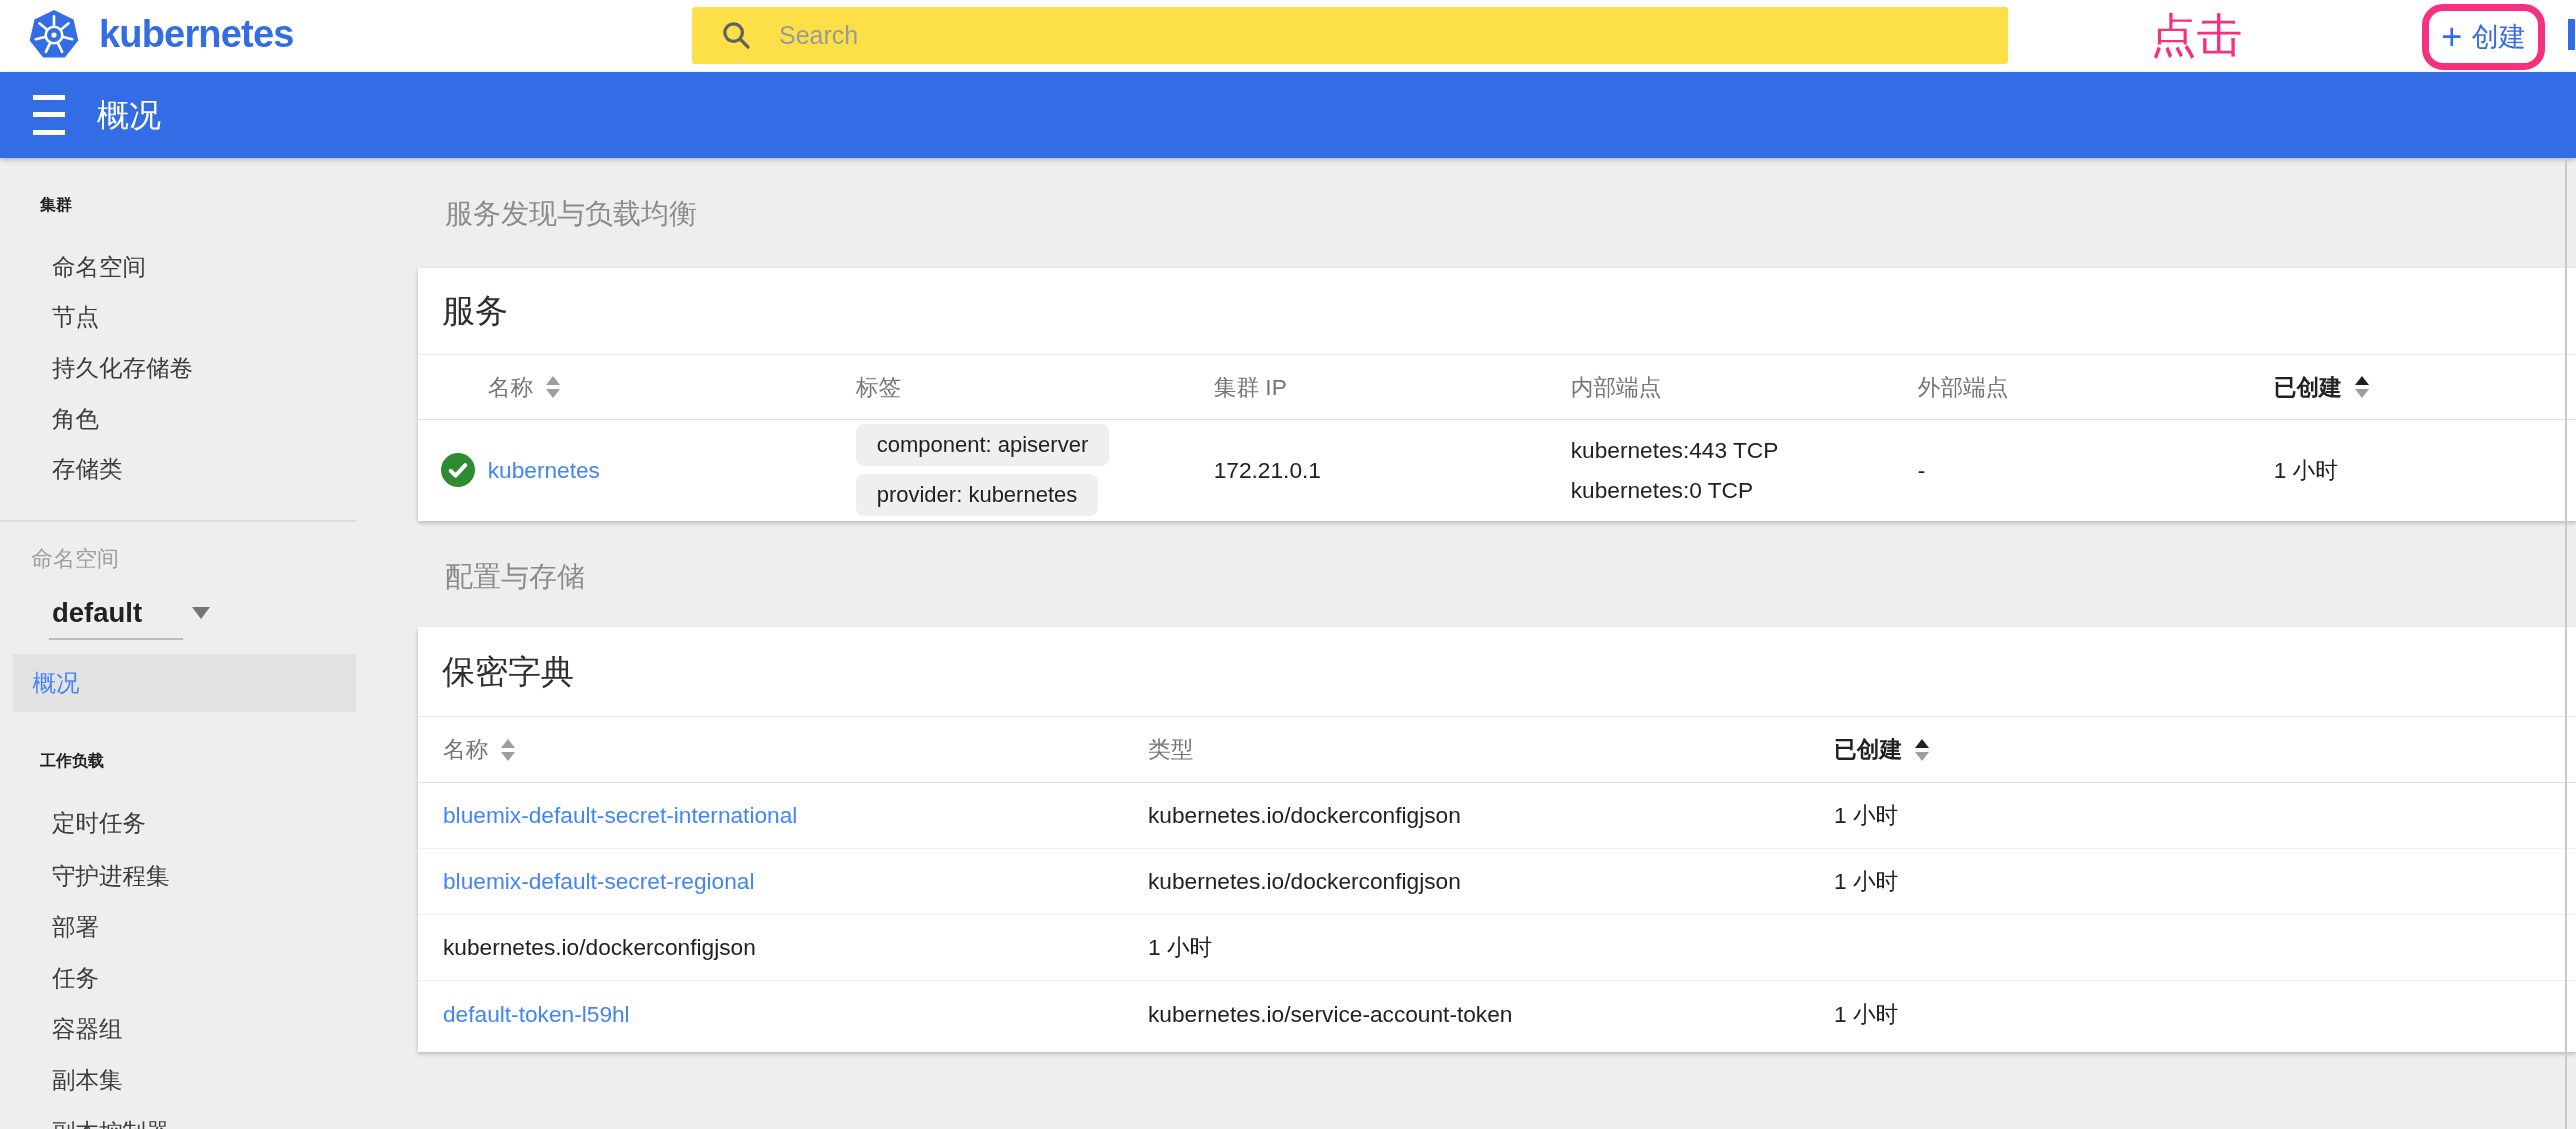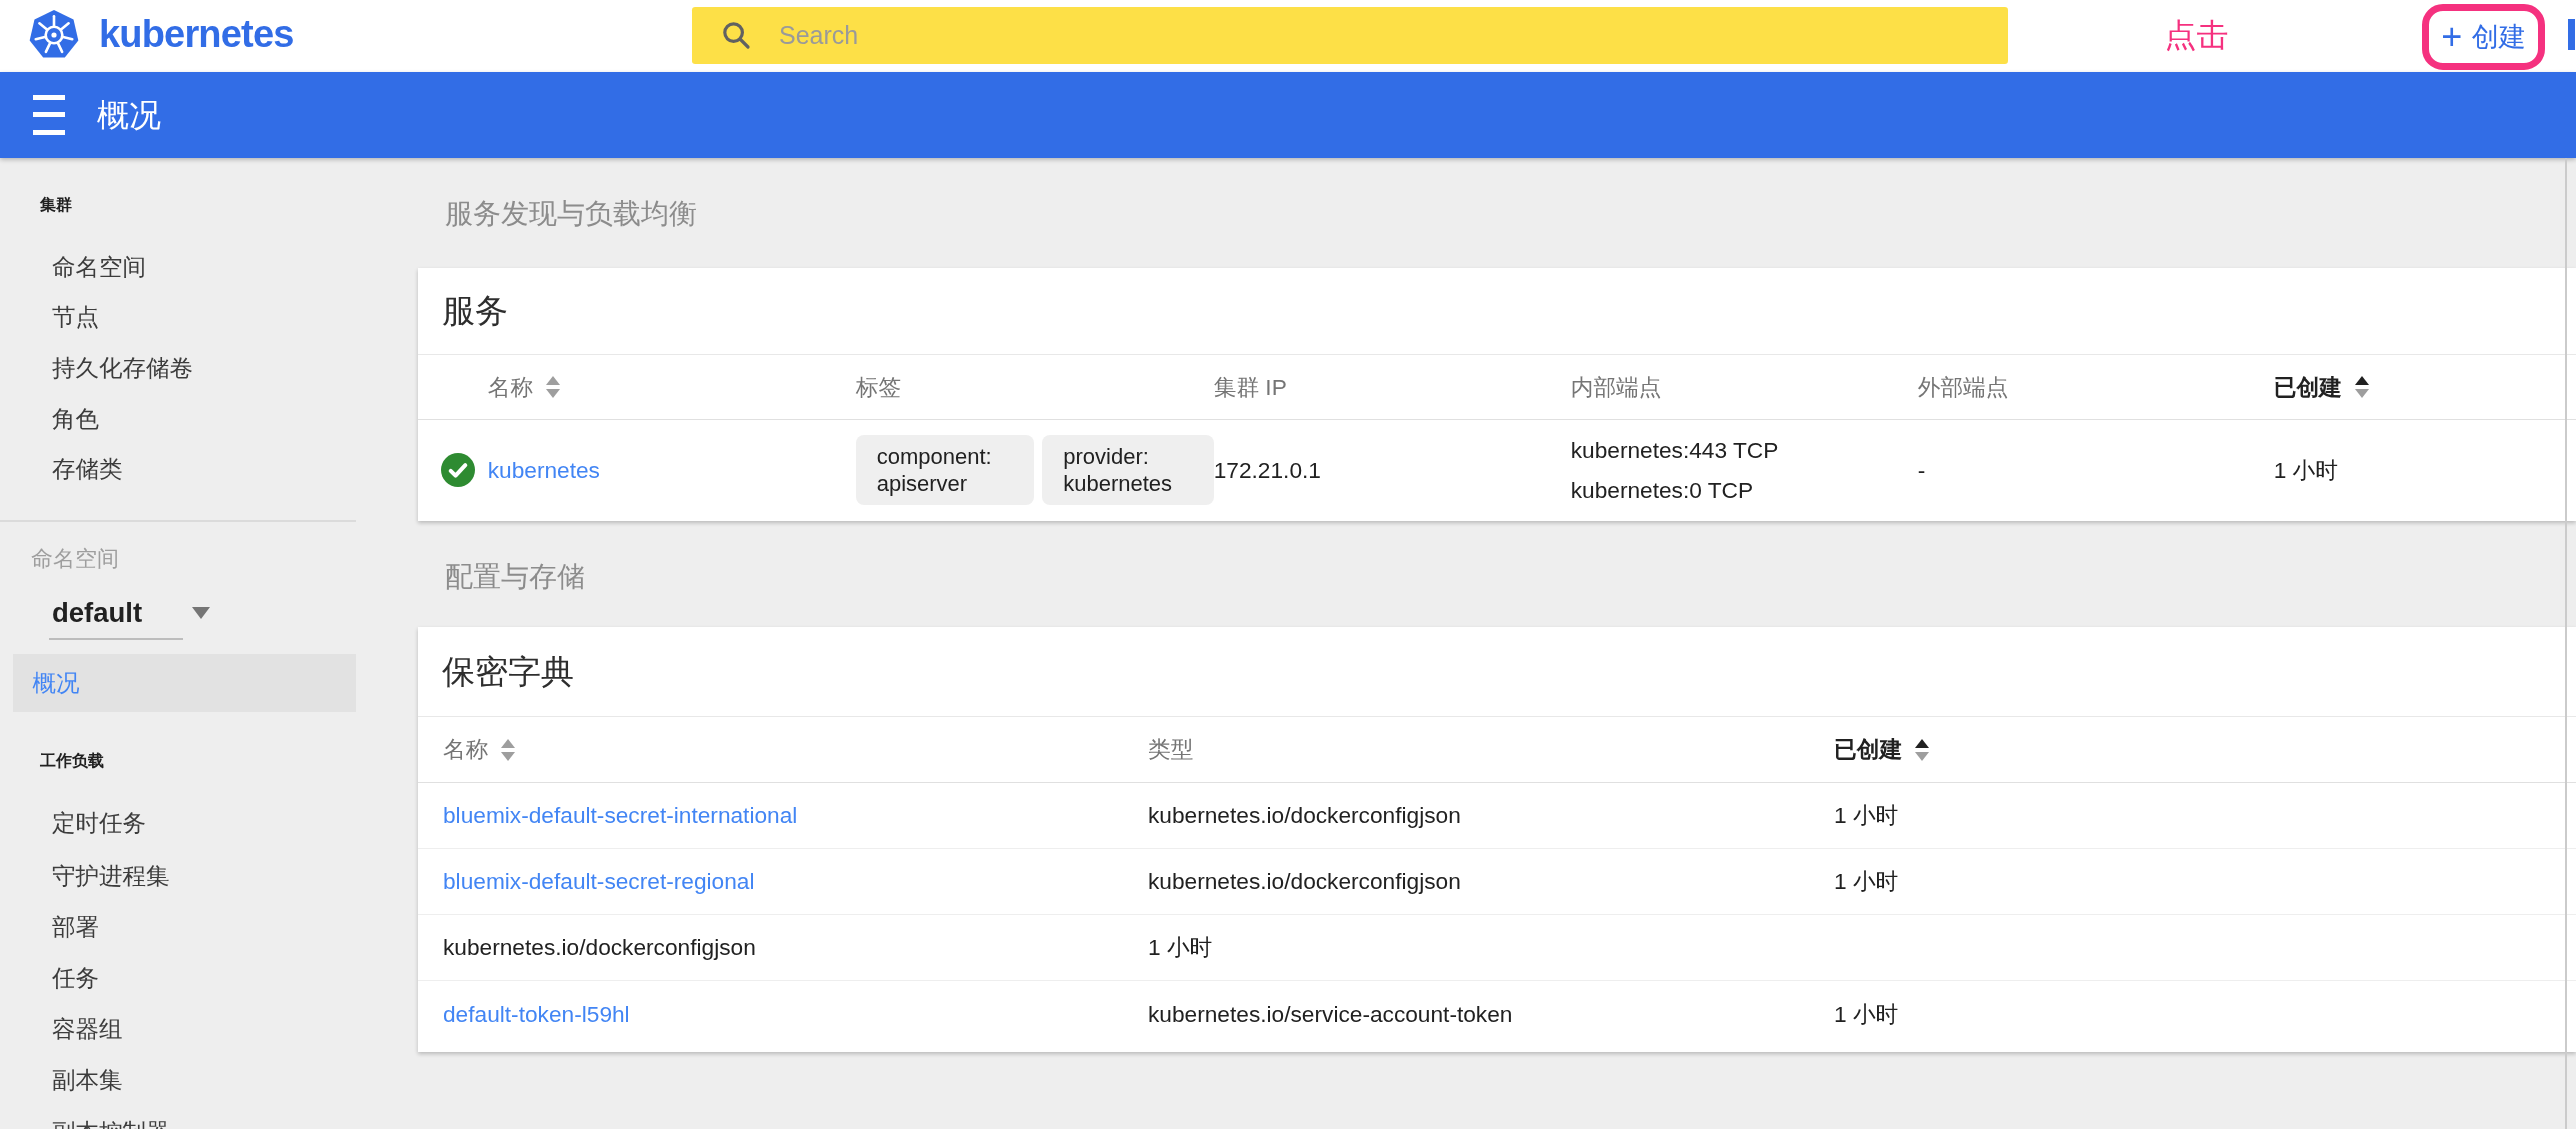--- a/index.html
+++ b/index.html
@@ -12,21 +12,21 @@
   .app-header { position:absolute; left:0; top:0; width:2576px; height:72px; background:#FFFFFF; }
   .logo { position:absolute; left:27.5px; top:8px; height:53px; display:flex; align-items:center; gap:19.4px; cursor:pointer; }
   .logo svg { width:52px; height:52px; }
   .logo-text { font-size:38px; font-weight:bold; color:#326DE6; letter-spacing:-0.8px; }
   .search-bar { position:absolute; left:692px; top:6.5px; width:1316px; height:57px; background:#fde047; border-radius:3.2px;
     display:flex; align-items:center; padding-left:27.5px; gap:27.5px; }
   .search-bar svg { width:32px; height:32px; flex:0 0 auto; }
   .search-input { flex:1; border:none; outline:none; background:transparent; font-family:inherit; font-size:25px; color:#616161; height:49px; }
   .search-input::placeholder { color:#9A9A9A; }
   .click-annotation { position:absolute; left:2136px; top:0; width:121px; height:70px; line-height:70px; text-align:center;
-    font-size:32px; color:#F5317F; }
+    font-size:46px; color:#F5317F; }
   .create-annotation { position:absolute; left:2422px; top:4px; width:123px; height:66px; background:#FFFFFF;
     border:7.3px solid #F5317F; border-radius:21px; display:flex; align-items:center; justify-content:center; }
   .create-button { display:flex; align-items:center; gap:9.7px; background:none; border:none; cursor:pointer; color:#326DE6; font-family:inherit; }
   .create-plus { font-size:36px; line-height:36px; font-weight:400; }
   .create-label { font-size:27px; }
   .partial-element { position:absolute; left:2568px; top:19.4px; width:6.5px; height:31px; background:#326DE6; }
   
   .toolbar { position:absolute; left:0; top:72px; width:2576px; height:86px; background:#326DE6;
     box-shadow:0 2.4px 4.9px rgba(0,0,0,0.28); }
   .hamburger { position:absolute; left:33px; top:22.7px; width:32px; height:40px; display:flex; flex-direction:column;
@@ -57,21 +57,21 @@
   .sort b { width:0; height:0; border-left:7.3px solid transparent; border-right:7.3px solid transparent; }
   .sort .up { border-bottom:9px solid #9E9E9E; }
   .sort .dn { border-top:9px solid #9E9E9E; }
   .sort.active .up { border-bottom-color:#212121; }
   .trow { font-size:22.7px; color:#212121; }
   .row-services { height:100px; }
   .row-secret { height:66px; border-bottom:0.8px solid #EEEEEE; }
   .row-secret:last-child { border-bottom:none; }
   .link { color:#4285F4; text-decoration:none; cursor:pointer; }
   .status-icon svg { width:34px; height:34px; display:block; }
-  .chips { display:flex; flex-direction:row; align-items:flex-start; gap:8px; }
+  .chips { display:flex; flex-direction:column; align-items:flex-start; gap:8px; }
   .chip { background:#EFEFEF; border-radius:8px; padding:7.3px 21px; font-size:22px; color:#212121; line-height:1.25; }
   .two-line div { line-height:40px; }
   
   .scroll-line { position:absolute; left:2565px; top:158px; width:1.6px; height:972px; background:#CBCBCB; }
 </style>
 </head>
 <body>
 
 <div class="app-header">
   <div class="logo">

